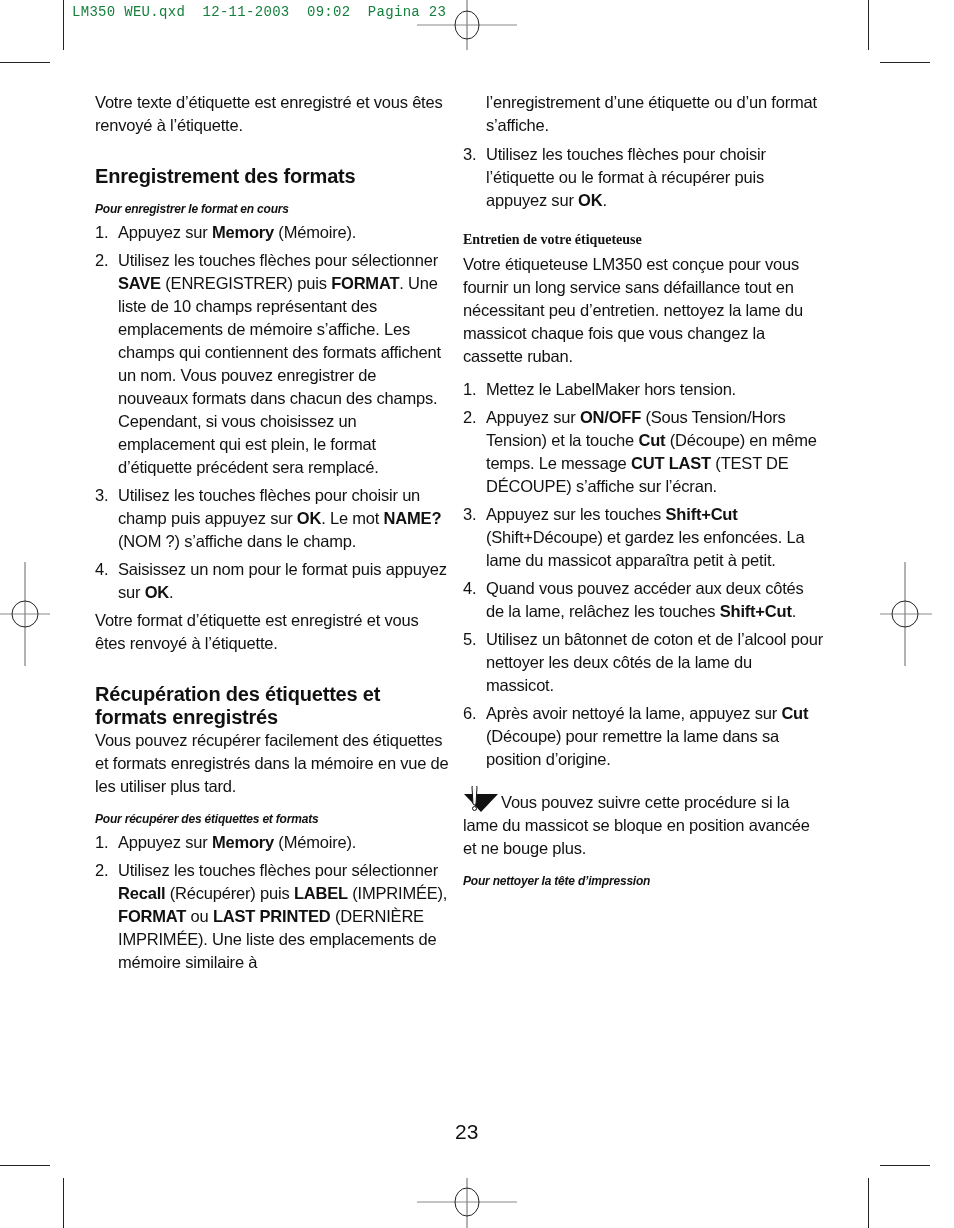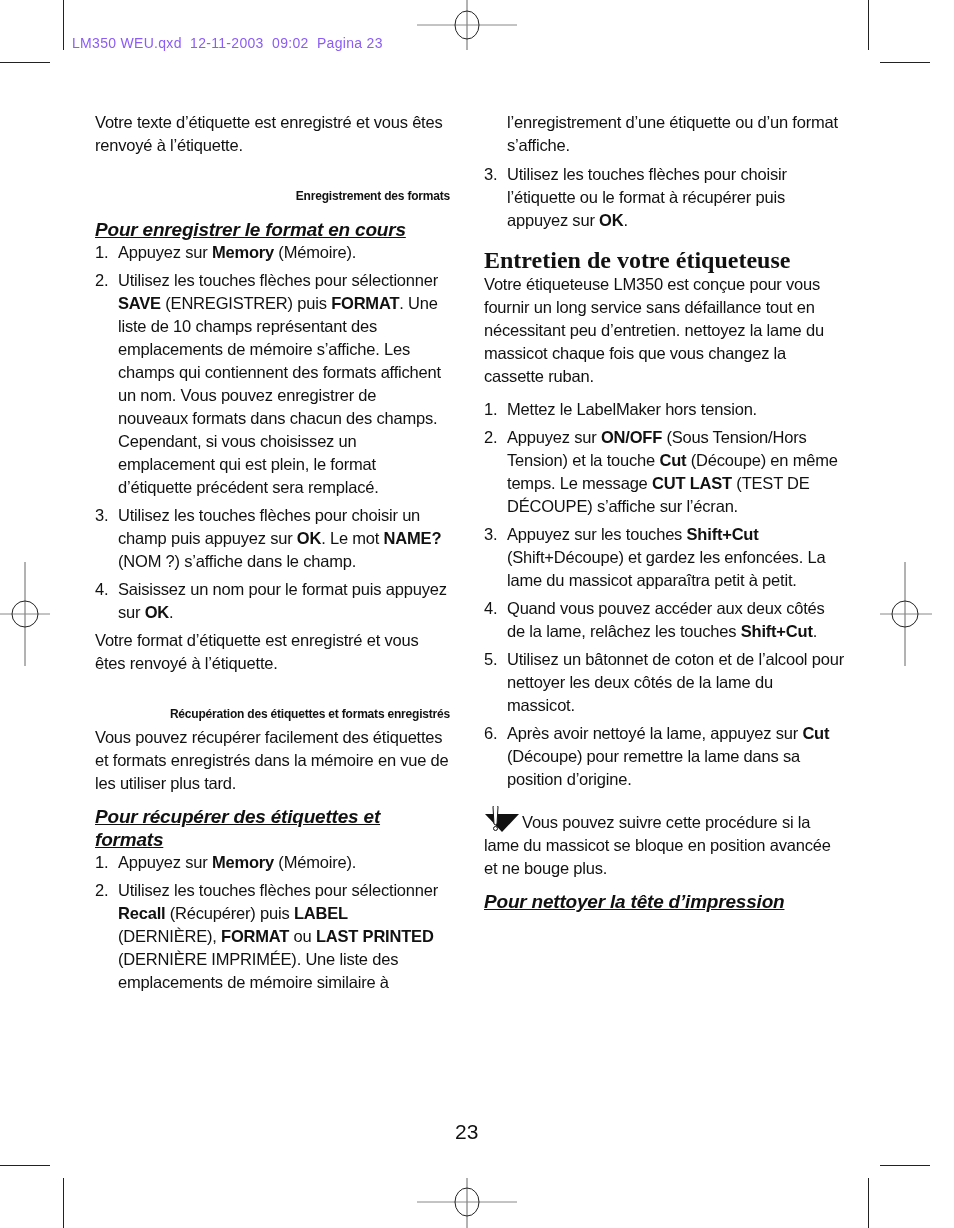--- a/index.html
+++ b/index.html
@@ -1,26 +1,26 @@
 <!DOCTYPE html>
 <html><head>
 <meta charset="utf-8">
 <style>
   html, body { margin: 0; padding: 0; background: #ffffff; }
   body { width: 954px; height: 1228px; position: relative; overflow: hidden; color: #111; font-family: "Liberation Sans", sans-serif; }
-  .slug { position: absolute; left: 72px; top: 4px; font-family: Liberation Sans, sans-serif; font-size: 14px; letter-spacing: 0.3px; color: #8b5cf6; white-space: pre; margin-top: 31px; }
+  .slug { position: absolute; left: 72px; top: 4px; font-family: Liberation Mono, monospace; font-size: 14px; letter-spacing: 0.3px; color: #15803d; white-space: pre; }
   .line { position: absolute; background: #222; }
   .reg { position: absolute; }
-  .col { position: absolute; font-size: 16.5px; line-height: 23px; letter-spacing: -0.2px; transform-origin: 0 0; margin-top: 20px; }
+  .col { position: absolute; font-size: 16.5px; line-height: 23px; letter-spacing: -0.2px; transform-origin: 0 0; }
   .col-left { left: 95px; top: 91px; width: 355px; }
-  .col-right { left: 484px; top: 91px; width: 360px; }
+  .col-right { left: 463px; top: 91px; width: 360px; }
   p { margin: 0; }
-  .h-sub { font-weight: bold; font-size: 12px; text-align: right; }
-  .h-ital { font-weight: bold; font-style: italic; font-size: 19px; text-decoration: underline; }
-  .h-main { font-family: "Liberation Serif", serif; font-weight: bold; font-size: 24px; line-height: 26px; letter-spacing: 0; }
+  .h-sub { font-weight: bold; font-size: 20px; }
+  .h-ital { font-weight: bold; font-style: italic; font-size: 12px; }
+  .h-main { font-family: "Liberation Serif", serif; font-weight: bold; font-size: 14px; line-height: 26px; letter-spacing: 0; }
   ol { list-style: none; margin: 0; padding: 0; }
   li { position: relative; padding-left: 23px; margin-bottom: 5px; }
   li .num { position: absolute; left: 0; top: 0; }
   b { font-weight: bold; }
   .gap-s { height: 6px; }
   .gap-m { height: 10px; }
   .gap-l { height: 28px; }
   .pagenum { position: absolute; left: 455px; top: 1120px; font-size: 21px; }
   .warn-icon { display: inline-block; vertical-align: -4px; margin-right: 2px; }
 </style>
@@ -93,21 +93,21 @@
   <div class="gap-m"></div>
 
   <p class="h-ital">Pour récupérer des étiquettes et formats</p>
   <ol>
     <li>
       <span class="num">1.</span>
       <span>Appuyez sur </span><b>Memory</b><span> (Mémoire).</span>
     </li>
     <li>
       <span class="num">2.</span>
-      <span>Utilisez les touches flèches pour sélectionner </span><b>Recall</b><span> (Récupérer) puis </span><b>LABEL</b><span> (DERNIÈRE), </span><b>FORMAT</b><span> ou </span><b>LAST PRINTED</b><span> (DERNIÈRE IMPRIMÉE). Une liste des emplacements de mémoire similaire à</span>
+      <span>Utilisez les touches flèches pour sélectionner </span><b>Recall</b><span> (Récupérer) puis </span><b>LABEL</b><span> (IMPRIMÉE), </span><b>FORMAT</b><span> ou </span><b>LAST PRINTED</b><span> (DERNIÈRE IMPRIMÉE). Une liste des emplacements de mémoire similaire à</span>
     </li>
   </ol>
 </div>
 
 <div class="col col-right">
   <p style="padding-left:23px;">l’enregistrement d’une étiquette ou d’un format s’affiche.</p>
   <div class="gap-s"></div>
   <ol>
     <li>
       <span class="num">3.</span>

